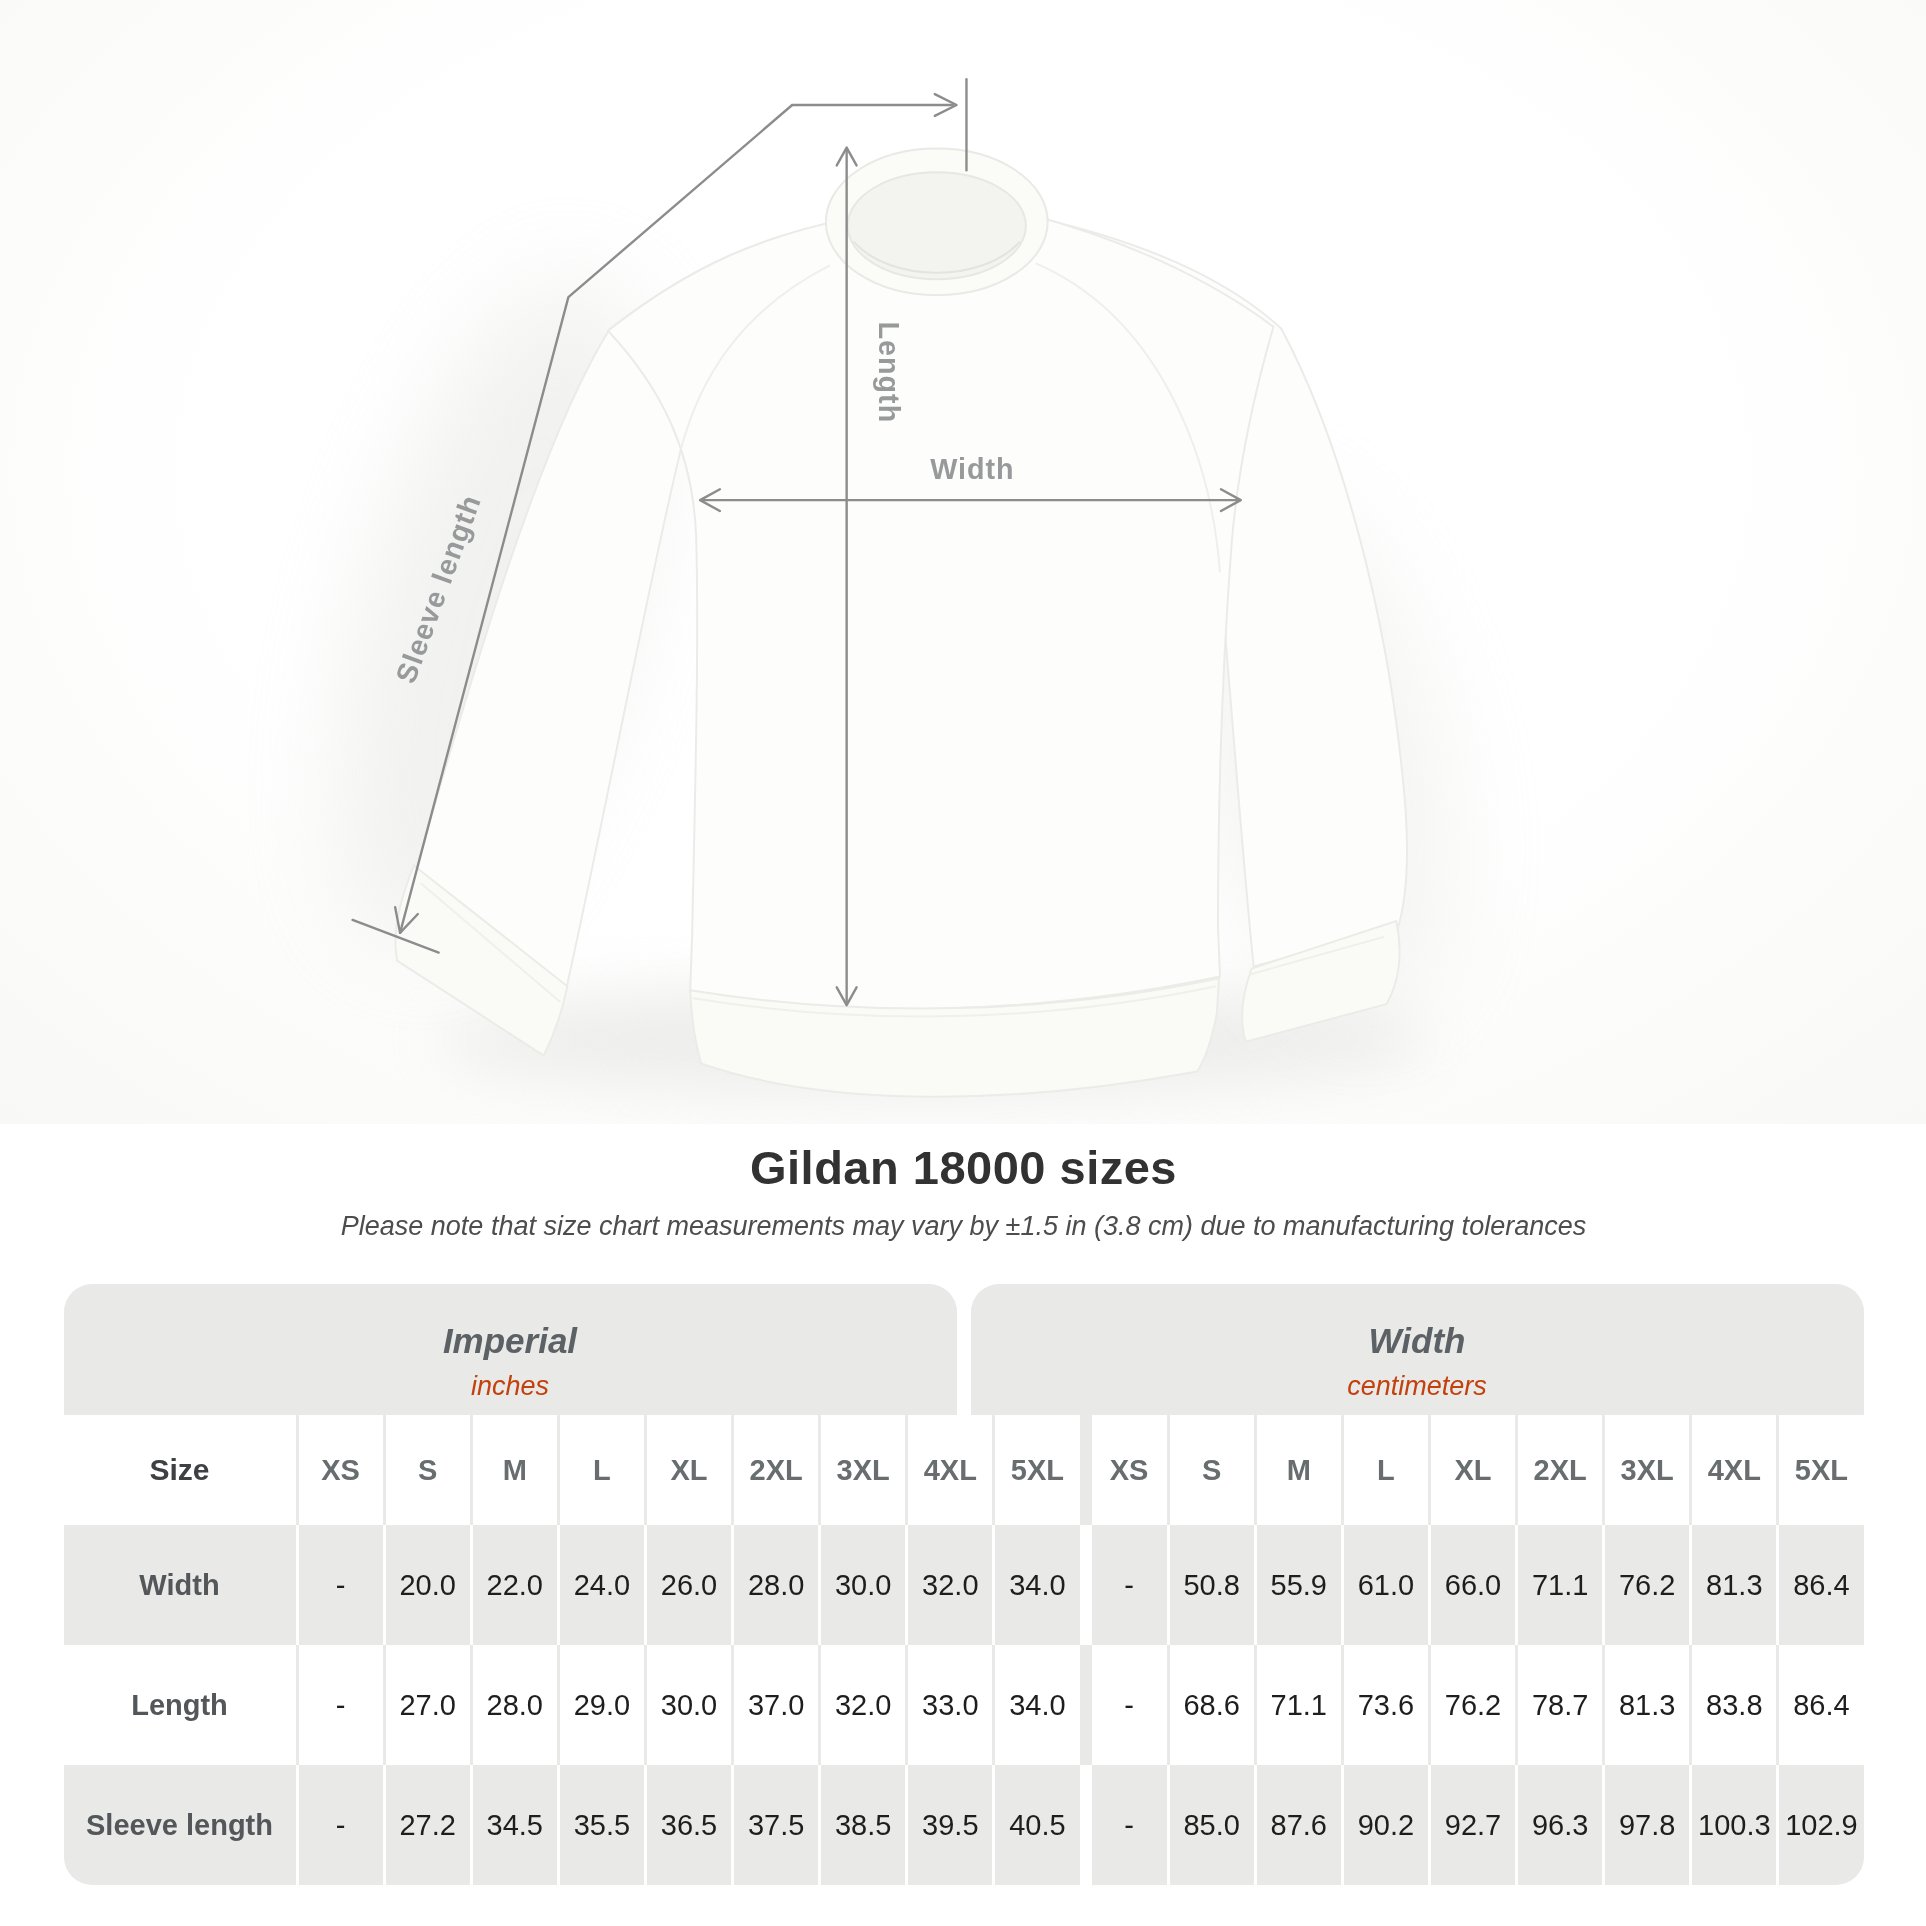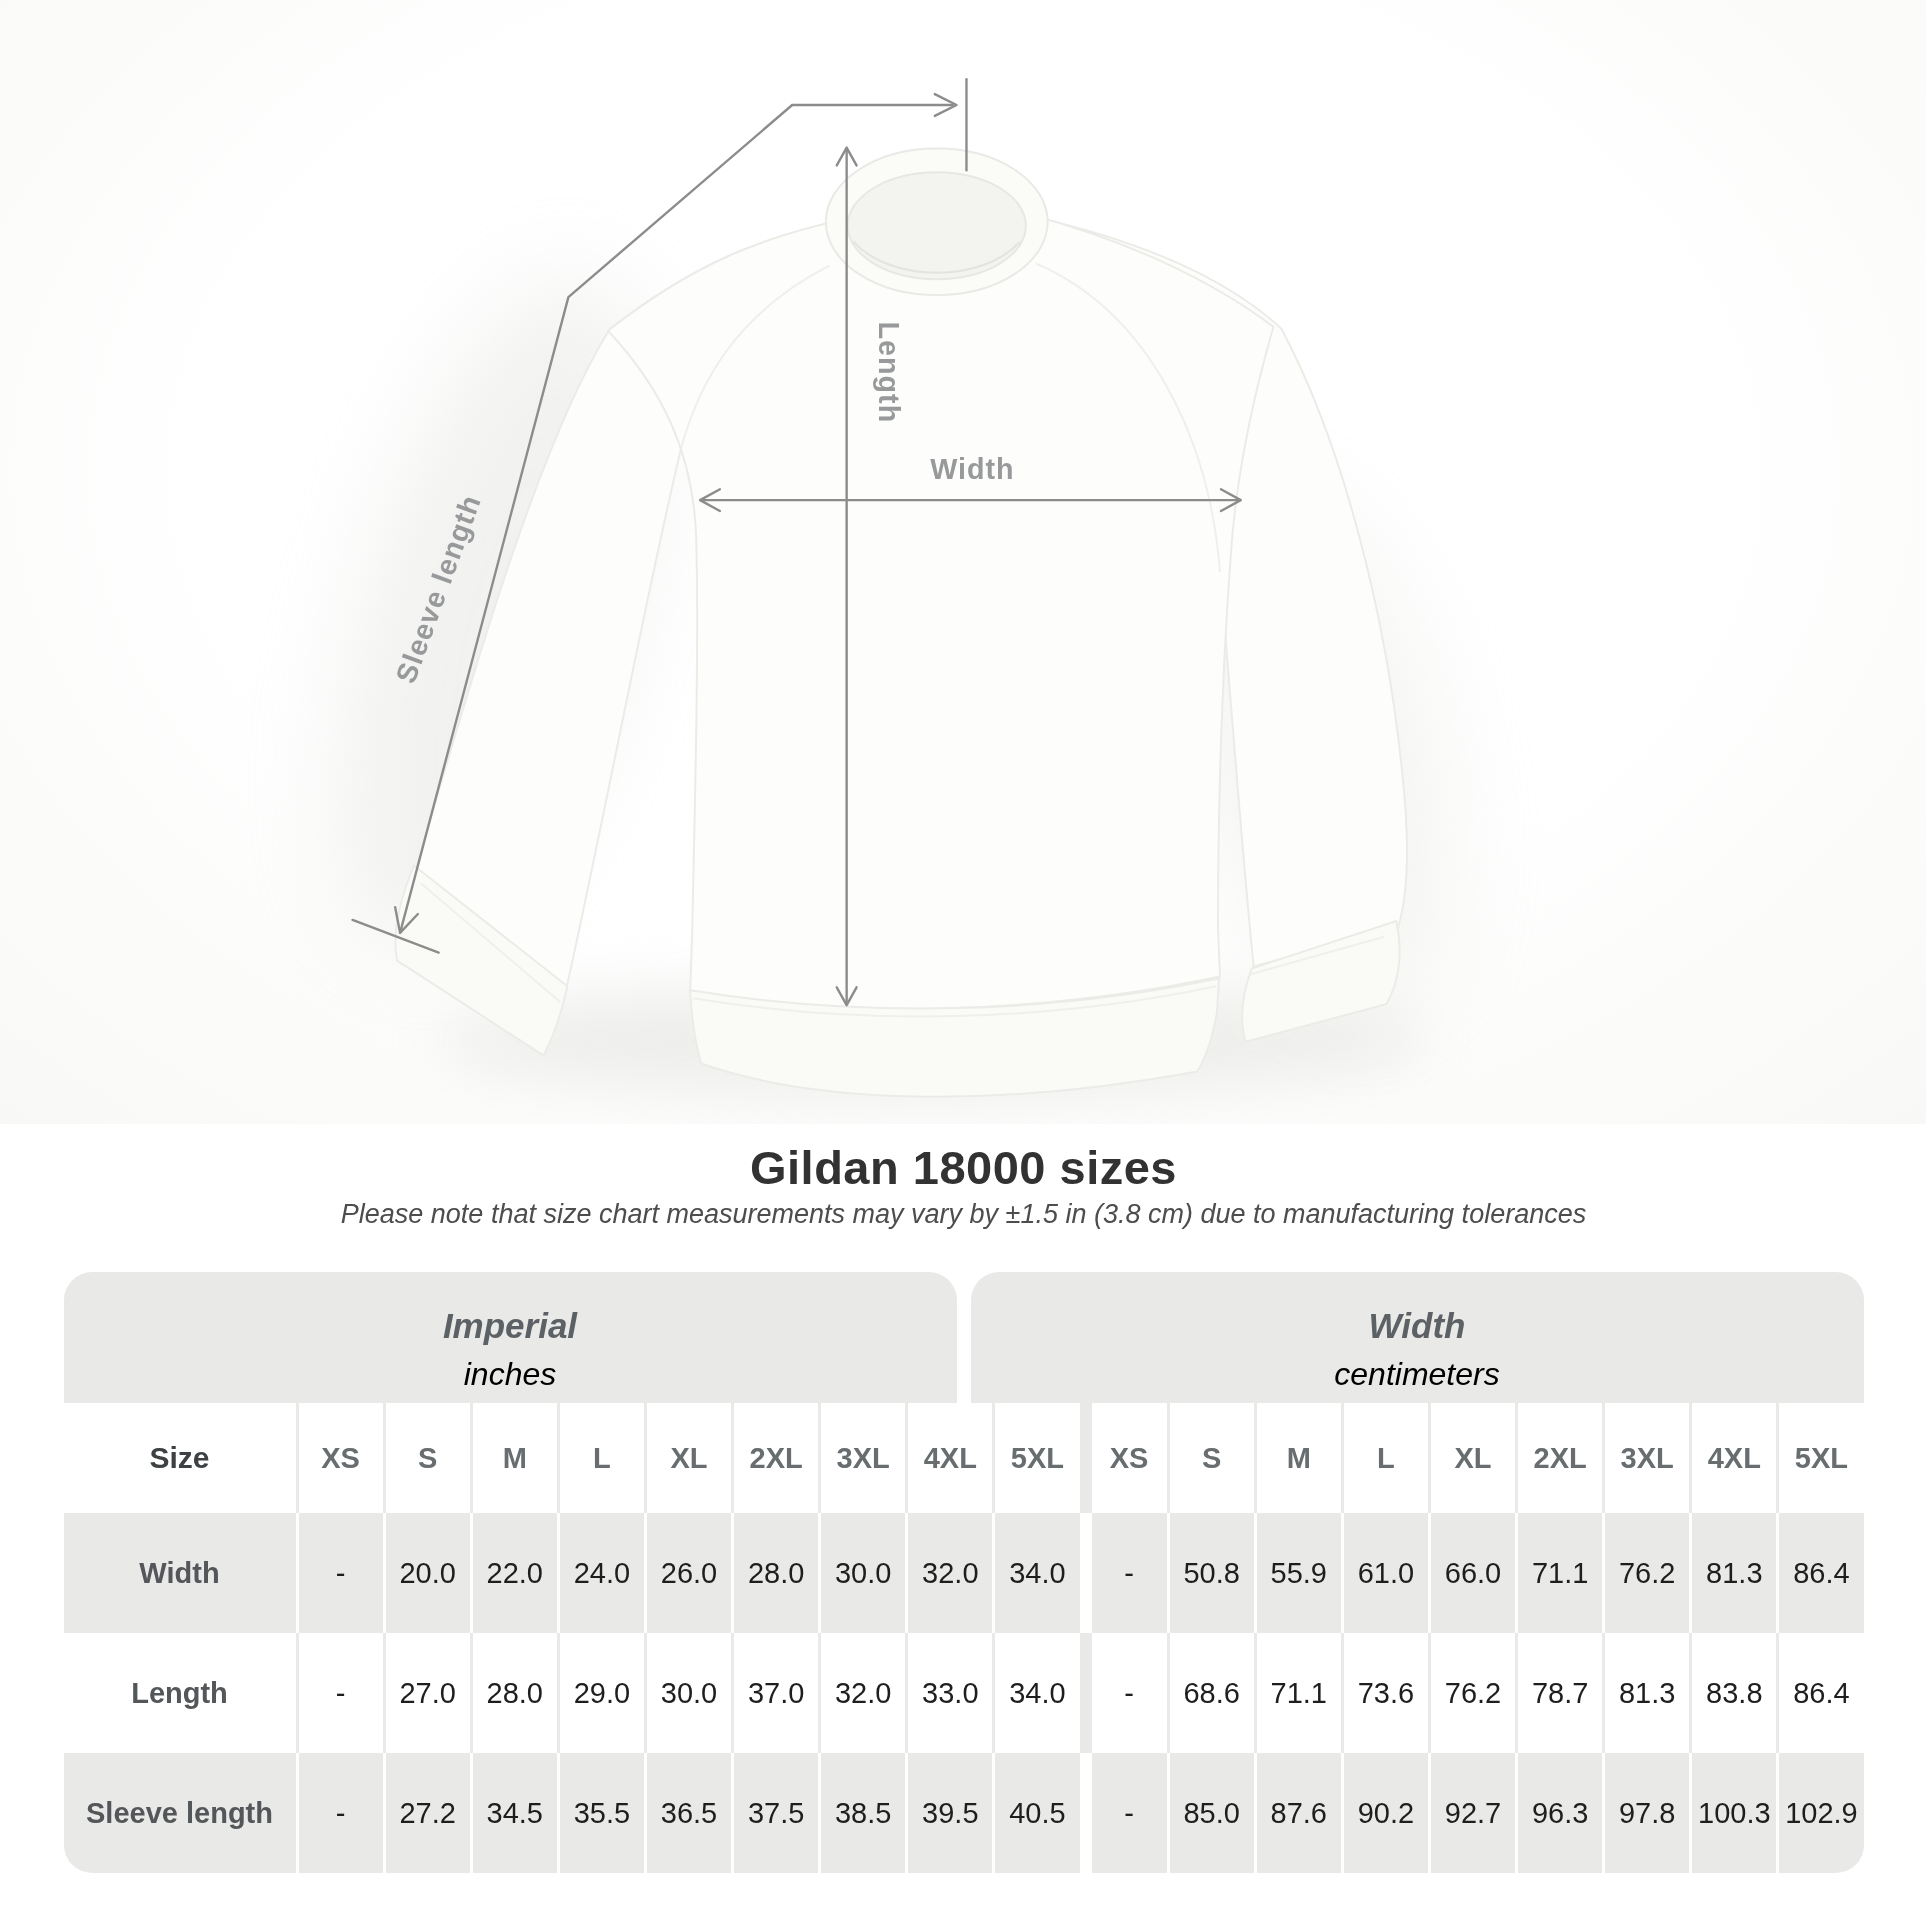--- a/index.html
+++ b/index.html
@@ -16,36 +16,36 @@
     background:radial-gradient(ellipse at 50% 42%, #ffffff 55%, #f8f8f6 100%);
   }
   .hero svg{display:block;width:1927px;height:1124px;}
 
   
   .title{
     margin:16px 0 0 0;text-align:center;
     font-size:47px;font-weight:bold;color:#323232;letter-spacing:0.5px;
   }
   .subtitle{
-    margin:4px 0 0 0;text-align:center;font-style:italic;
+    margin:16px 0 0 0;text-align:center;font-style:italic;
     font-size:27px;color:#4d4d4d;
   }
 
   
   .size-table{
     width:1800px;margin:42px auto 0 auto;
   }
   .band{display:flex;gap:14px;height:131px;}
   .band-block{
     flex:1;background:#e9e9e8;border-radius:28px 28px 0 0;
     display:flex;flex-direction:column;align-items:center;justify-content:center;
     padding-top:24px;box-sizing:border-box;
   }
   .band-title{font-size:35px;font-weight:bold;font-style:italic;color:#5c6165;}
-  .band-unit{font-size:32px;font-style:italic;color:#000000;margin-top:10px;}
+  .band-unit{font-size:27px;font-style:italic;color:#c2410c;margin-top:10px;}
 
   .trow{
     display:grid;grid-template-columns:232px repeat(18,1fr);
     width:1800px;box-sizing:border-box;
   }
   .r-size{height:110px;background:#ffffff;}
   .r-data{height:120px;}
   .r-white{background:#ffffff;}
   .r-gray{background:#e9e9e8;}
   .r-last{border-radius:0 0 28px 28px;overflow:hidden;}

